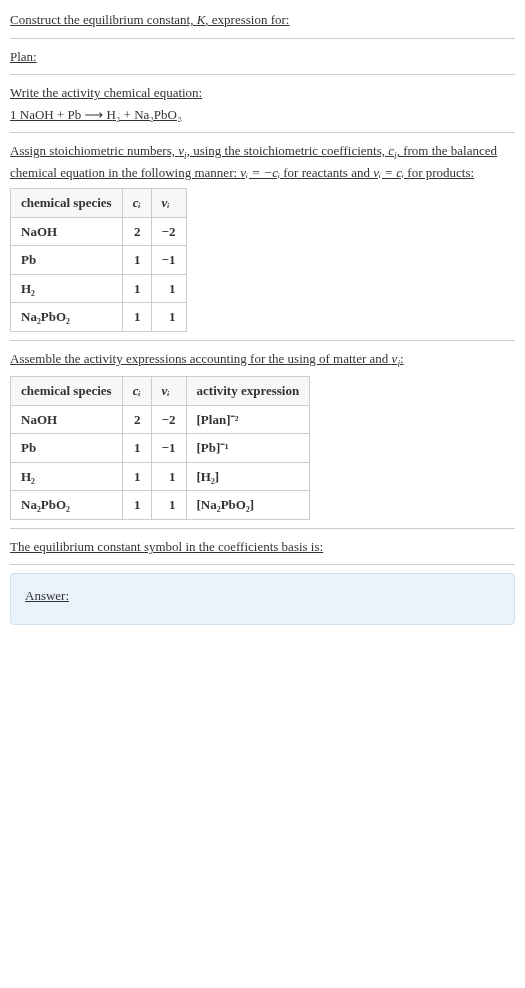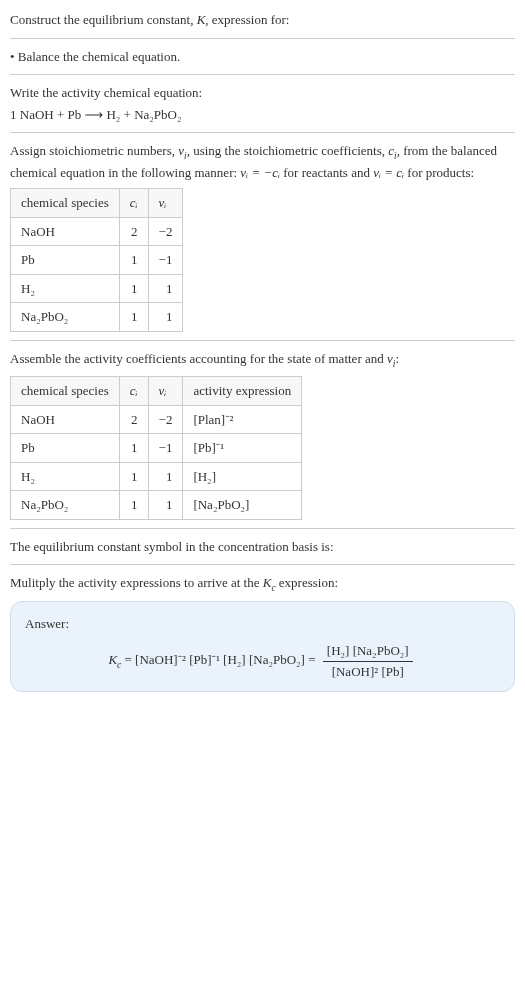--- a/index.html
+++ b/index.html
@@ -7,38 +7,38 @@
       font-family: Georgia, 'Times New Roman', serif;
       color: #333;
       background: #fff;
       width: 525px;
       padding: 8px 10px;
       font-size: 13px;
       line-height: 1.5;
     }
     .section { margin-bottom: 6px; }
     hr { border: none; border-top: 1px solid #ccc; margin: 8px 0; }
-    p { margin: 2px 0; }
+    p { margin: 2px 0; text-decoration: underline; }
     .italic { font-style: italic; }
     table {
       border-collapse: collapse;
       margin: 6px 0;
     }
     th, td {
       border: 1px solid #ccc;
       padding: 4px 10px;
       text-align: left;
-      font-weight: normal;
+      font-weight: bold;
     }
     th { background: #f7f7f7; }
     td.num { text-align: right; }
     .answer-box {
       background: #eaf3fb;
       border: 1px solid #d0dfea;
-      border-radius: 12px;
+      border-radius: 4px;
       padding: 10px 14px;
       margin-top: 6px;
     }
     .answer-label { margin-bottom: 8px; }
     .formula {
       text-align: center;
       white-space: nowrap;
     }
     .frac {
       display: inline-block;
@@ -57,21 +57,21 @@
 
 <div class="section">
   <p>
     <span>Construct the equilibrium constant, </span><span class="italic">K</span><span>, expression for:</span>
   </p>
 </div>
 
 <hr>
 
 <div class="section">
-  <p>• Balance the chemical equation.</p>
+  <p>Plan:</p>
 </div>
 
 <hr>
 
 <div class="section">
   <p>Write the activity chemical equation:</p>
   <p class="arrow">1 NaOH + Pb  ⟶  H₂ + Na₂PbO₂</p>
 </div>
 
 <hr>
@@ -108,21 +108,21 @@
       <td class="num">1</td>
     </tr>
   </tbody>
     </table>
 </div>
 
 <hr>
 
 <div class="section">
   <p>
-    <span>Assemble the activity coefficients accounting for the state of matter and </span><span class="italic"><span>ν</span><sub class="isub">i</sub></span><span>:</span>
+    <span>Assemble the activity expressions accounting for the using of matter and </span><span class="italic"><span>ν</span><sub class="isub">i</sub></span><span>:</span>
   </p>
   <table>
     <tbody>
         <tr>
       <th>chemical species</th>
       <th><span class="italic">cᵢ</span></th>
       <th><span class="italic">νᵢ</span></th>
       <th>activity expression</th>
     </tr>
     <tr>
@@ -149,28 +149,22 @@
       <td class="num">1</td>
       <td>[Na₂PbO₂]</td>
     </tr>
   </tbody>
     </table>
 </div>
 
 <hr>
 
 <div class="section">
-  <p>The equilibrium constant symbol in the concentration basis is:</p>
+  <p>The equilibrium constant symbol in the coefficients basis is:</p>
 </div>
 
 <hr>
 
 <div class="section">
-  <p>
-    <span>Mulitply the activity expressions to arrive at the </span><span class="italic"><span>K</span><sub>c</sub></span><span> expression:</span>
-  </p>
   <div class="answer-box">
     <p class="answer-label">Answer:</p>
-    <div class="formula">
-      <span class="italic"><span>K</span><sub>c</sub></span><span> = </span><span>[NaOH]⁻² [Pb]⁻¹ [H₂] [Na₂PbO₂]</span><span> = </span><span class="frac"><span class="num">[H₂] [Na₂PbO₂]</span><span class="den">[NaOH]² [Pb]</span></span>
-    </div>
   </div>
 </div>
 
 </body></html>

